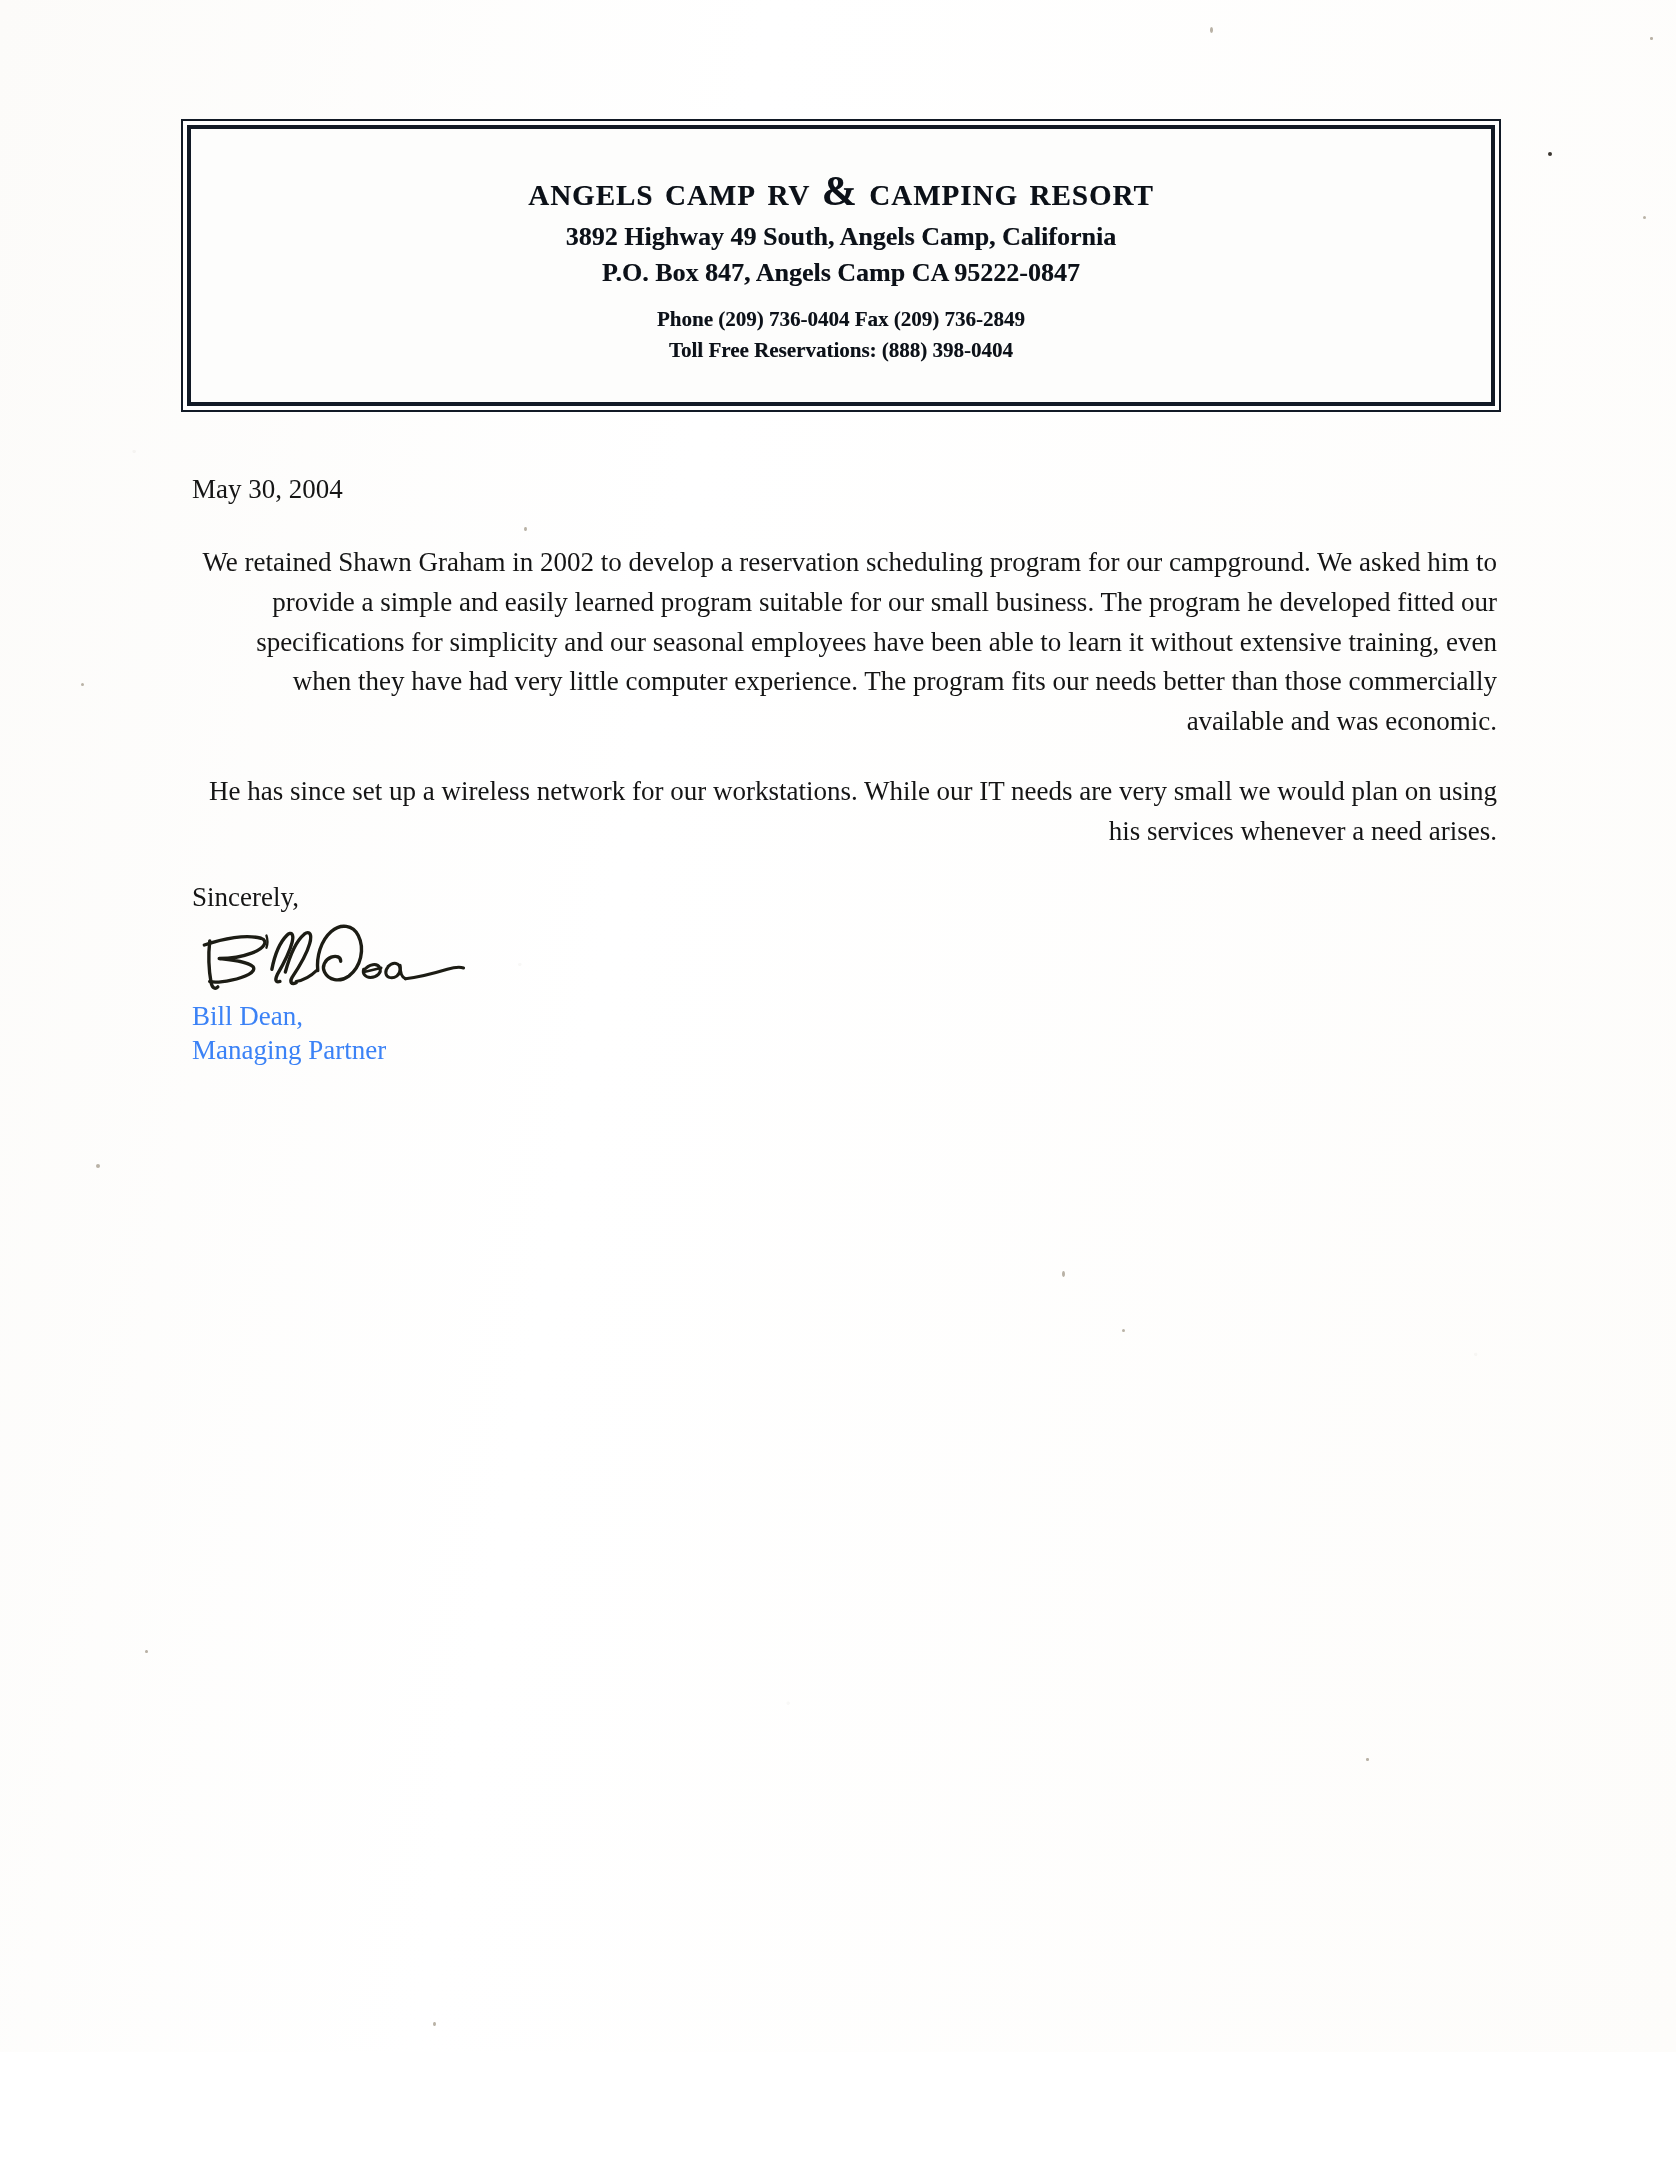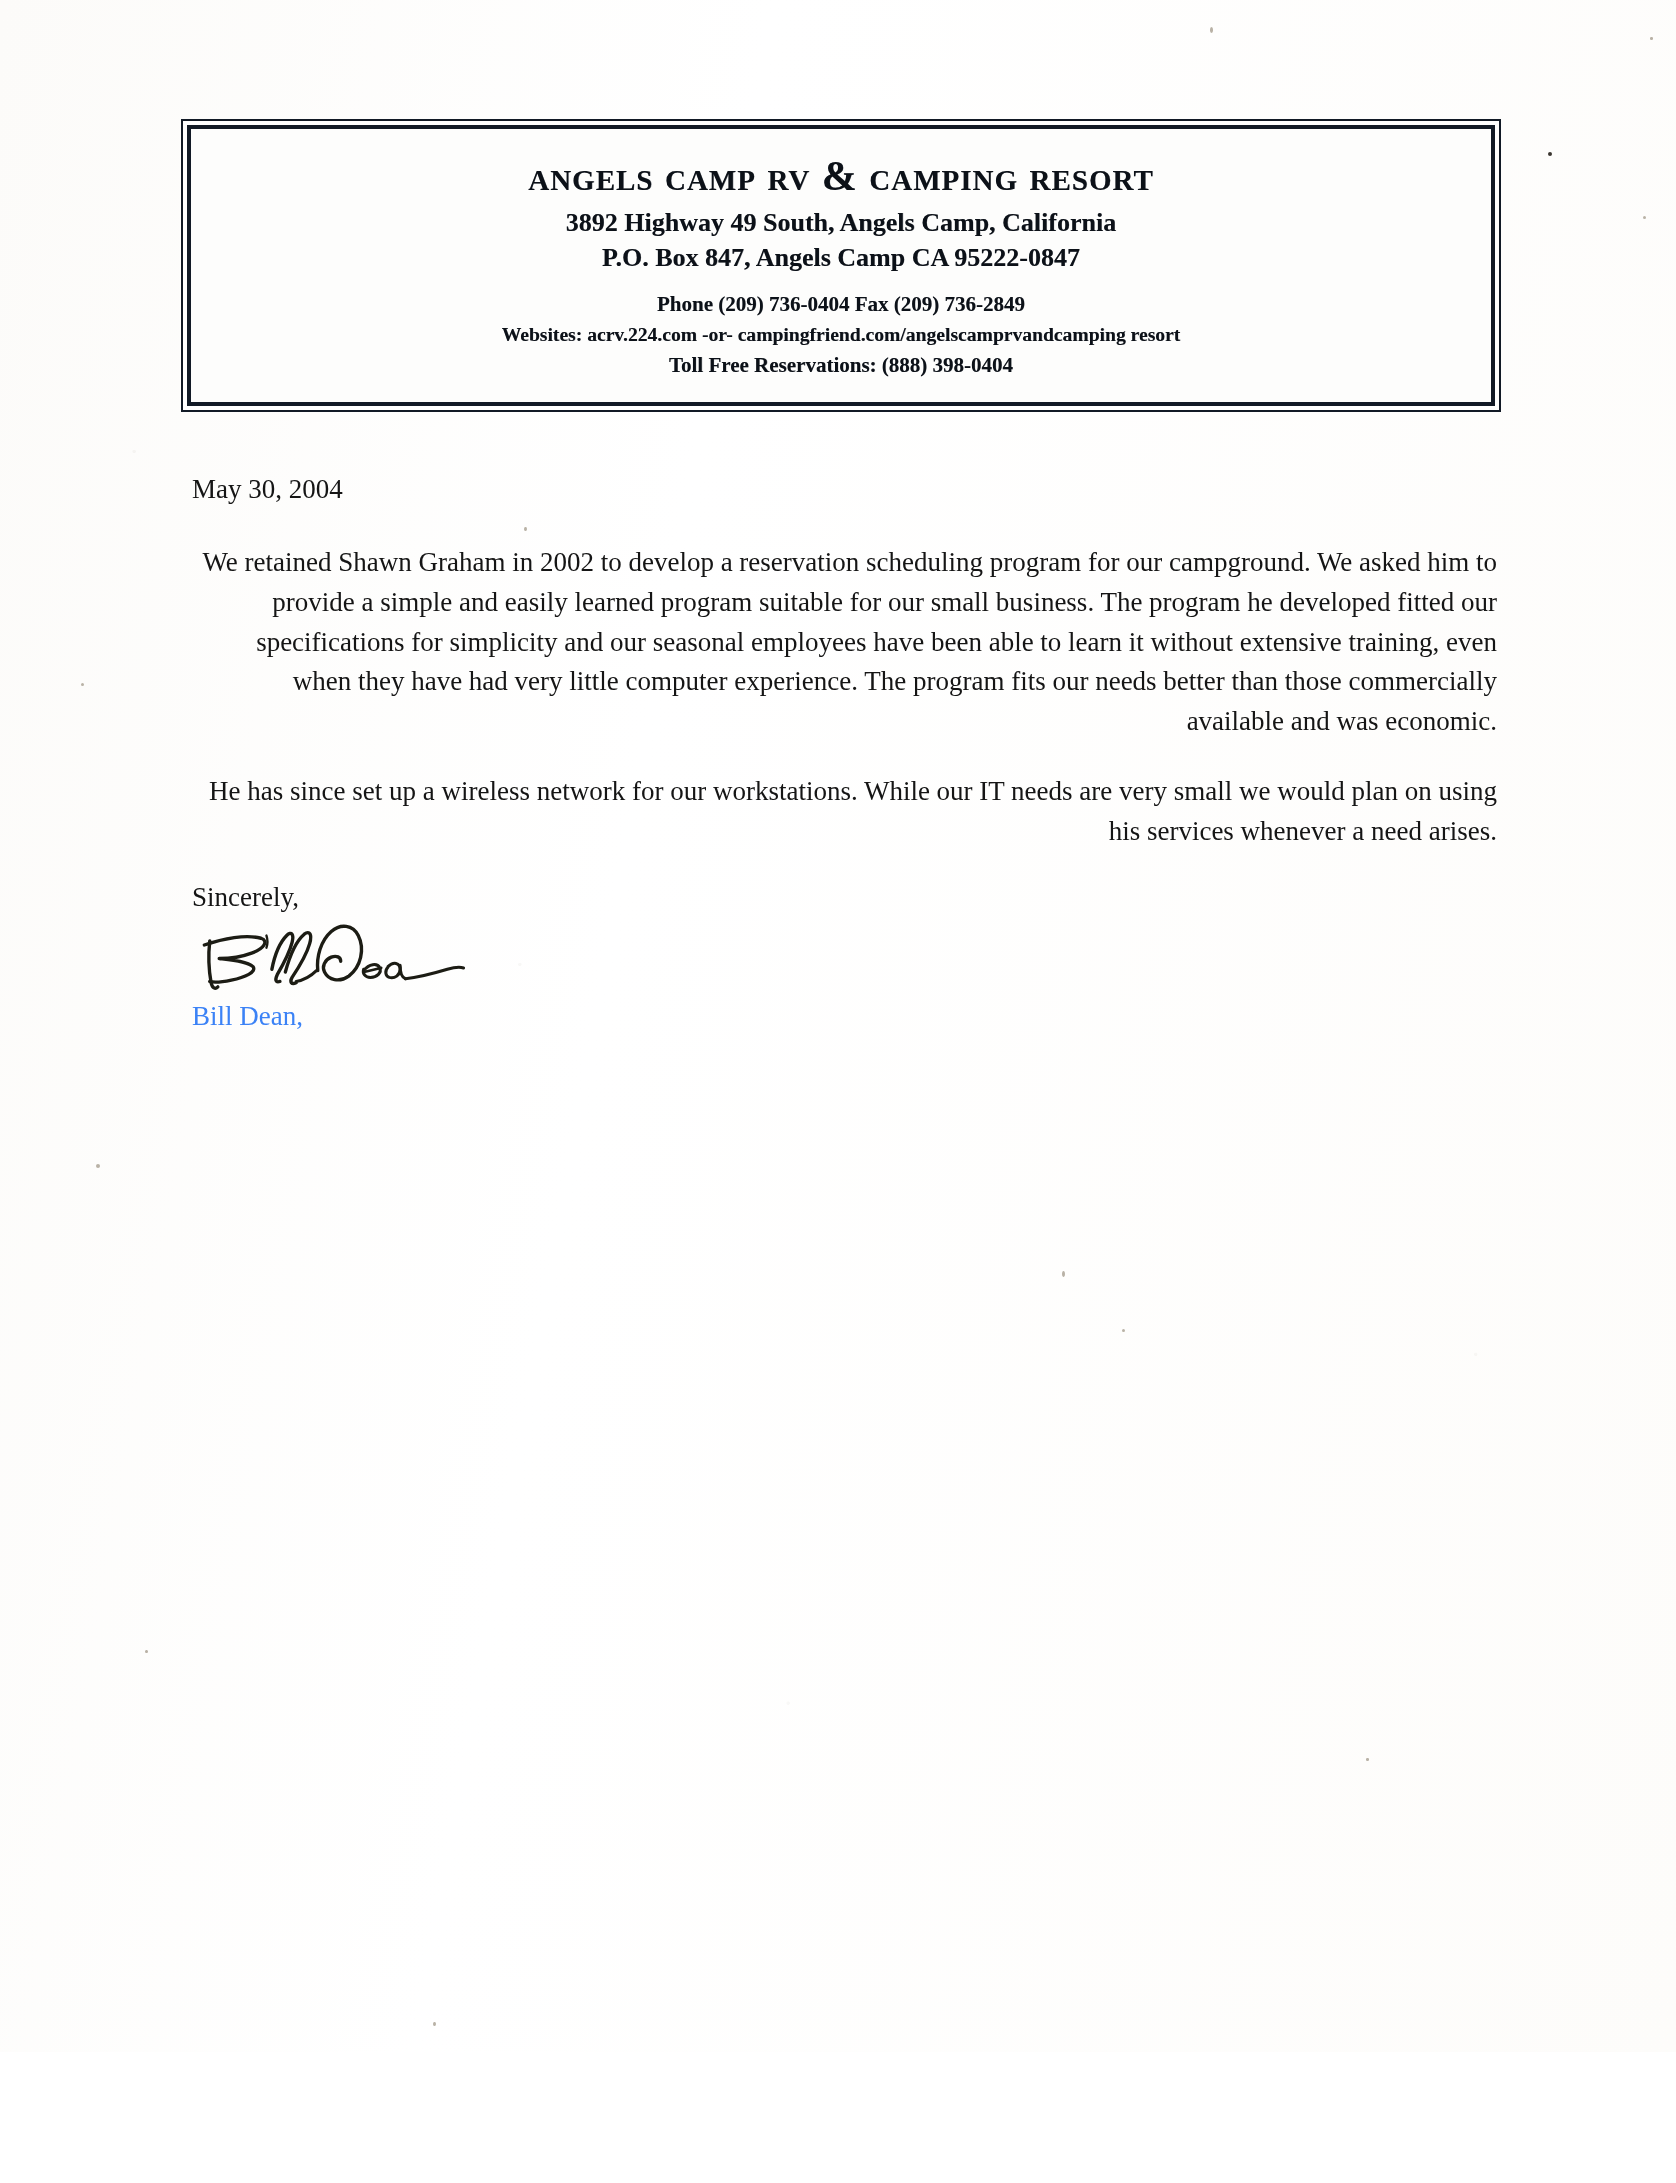--- a/index.html
+++ b/index.html
@@ -162,21 +162,20 @@
   <div class="speckle" style="left:145px; top:1650px; width:2.7px; height:3.4px;"></div>
   <div class="speckle" style="left:1366px; top:1758px; width:2.7px; height:2.7px;"></div>
   <div class="speckle" style="left:433px; top:2022px; width:2.7px; height:4px;"></div>
 
   <div id="letterhead">
     <div id="letterhead-inner">
       <div class="lh-title">Angels Camp RV &amp; Camping Resort</div>
       <div class="lh-line lh-addr1">3892 Highway 49 South, Angels Camp, California</div>
       <div class="lh-line lh-addr2">P.O. Box 847, Angels Camp CA 95222-0847</div>
       <div class="lh-line lh-phone">Phone (209) 736-0404   Fax (209) 736-2849</div>
-      <div class="lh-line lh-web">Websites: acrv.224.com -or-  campingfriend.com/angelscamprvandcamping resort</div>
       <div class="lh-line lh-toll">Toll Free Reservations: (888) 398-0404</div>
     </div>
   </div>
 
   <div id="letter-body">
 
     <div class="date-line">May 30, 2004</div>
 
     <p class="para">We retained Shawn Graham in 2002 to develop a reservation scheduling program for our campground. We asked him to provide a simple and easily learned program suitable for our small business. The program he developed fitted our specifications for simplicity and our seasonal employees have been able to learn it without extensive training, even when they have had very little computer experience. The program fits our needs better than those commercially available and was economic.</p>
 
@@ -213,18 +212,19 @@
 
           <path d="M284 72 C292 64, 302 66, 302 76 C302 85, 294 90, 286 88
                    C280 86, 279 78, 284 73" stroke-width="4.5"></path>
           <path d="M302 70 C302 80, 304 88, 310 90" stroke-width="4.5"></path>
 
           <path d="M310 90 C330 88, 352 82, 372 76 C382 73, 390 72, 396 74" stroke-width="4.5"></path>
         </g>
       </svg>
 
       <div class="sig-name">Bill Dean,</div>
+      <div class="sig-name">Managing Partner</div>
     </div>
 
   </div>
 
 </div>
 
 
 </body></html>

